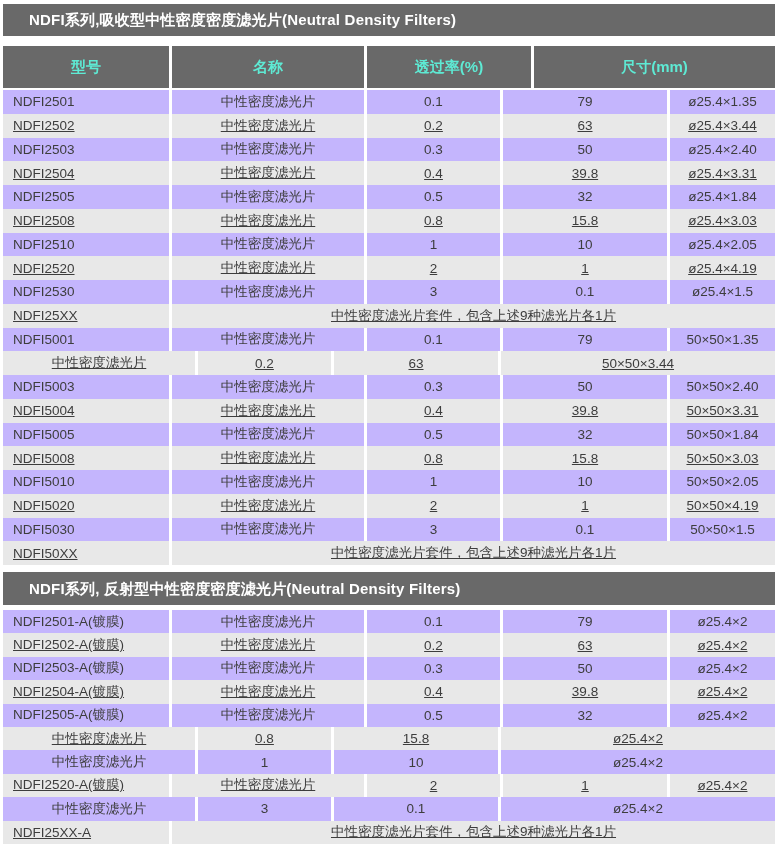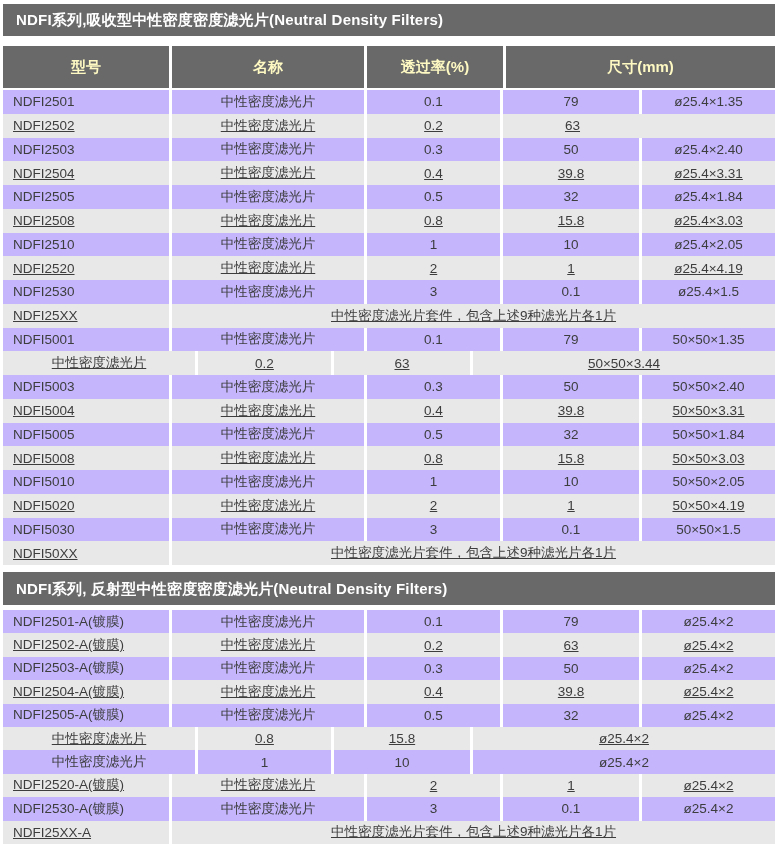--- a/index.html
+++ b/index.html
@@ -14,47 +14,47 @@
     padding:4px 0 0 3px;
   }
   
   .section-bar{
     background:#696969;
     color:#ffffff;
     font-size:15px;
     font-weight:bold;
     height:32px;
     line-height:32px;
-    padding-left:13px;
+    padding-left:26px;
     letter-spacing:0.2px;
   }
   .bar-first{margin-bottom:10px;}
   .bar-second{margin-top:7px;margin-bottom:5px;height:33px;line-height:33px;}
   
   .col-header{
     display:flex;
     height:42px;
     margin-bottom:2px;
   }
   .hcell{
     background:#696969;
-    color:#fef9c3;
+    color:#5eead4;
     font-size:15px;
     font-weight:bold;
     display:flex;
     align-items:center;
     justify-content:center;
     box-sizing:border-box;
   }
   .hcell:not(:last-child){border-right:3px solid #ffffff;}
   
   .c1{width:169px;}
   .c2{width:195px;}
   .c3{width:136px;}
-  .c4{width:139px;}
+  .c4{width:167px;}
   .c5{flex:1;}
   
   .rows{display:block;}
   .row{
     display:flex;
     height:23.75px;
     align-items:center;
     background:#c4b5fd;
     color:#3d3d3d;
     font-size:13.5px;
@@ -99,20 +99,21 @@
         <div class="cell c2">中性密度滤光片</div>
         <div class="cell c3">0.1</div>
         <div class="cell c4">79</div>
         <div class="cell c5">ø25.4×1.35</div>
       </div>
       <div class="row alt">
         <div class="cell c1">NDFI2502</div>
         <div class="cell c2">中性密度滤光片</div>
         <div class="cell c3">0.2</div>
         <div class="cell c4">63</div>
+        <div class="cell c5">ø25.4×3.44</div>
       </div>
       <div class="row">
         <div class="cell c1">NDFI2503</div>
         <div class="cell c2">中性密度滤光片</div>
         <div class="cell c3">0.3</div>
         <div class="cell c4">50</div>
         <div class="cell c5">ø25.4×2.40</div>
       </div>
       <div class="row alt">
         <div class="cell c1">NDFI2504</div>
@@ -279,21 +280,20 @@
         <div class="cell c5">ø25.4×2</div>
       </div>
       <div class="row alt">
         <div class="cell c1">NDFI2520-A(镀膜)</div>
         <div class="cell c2">中性密度滤光片</div>
         <div class="cell c3">2</div>
         <div class="cell c4">1</div>
         <div class="cell c5">ø25.4×2</div>
       </div>
       <div class="row">
-        <div class="cell c1">NDFI2530-A(镀膜)</div>
         <div class="cell c2">中性密度滤光片</div>
         <div class="cell c3">3</div>
         <div class="cell c4">0.1</div>
         <div class="cell c5">ø25.4×2</div>
       </div>
       <div class="row alt">
         <div class="cell c1">NDFI25XX-A</div>
         <div class="cell merged">中性密度滤光片套件，包含上述9种滤光片各1片</div>
       </div>
     </div>

